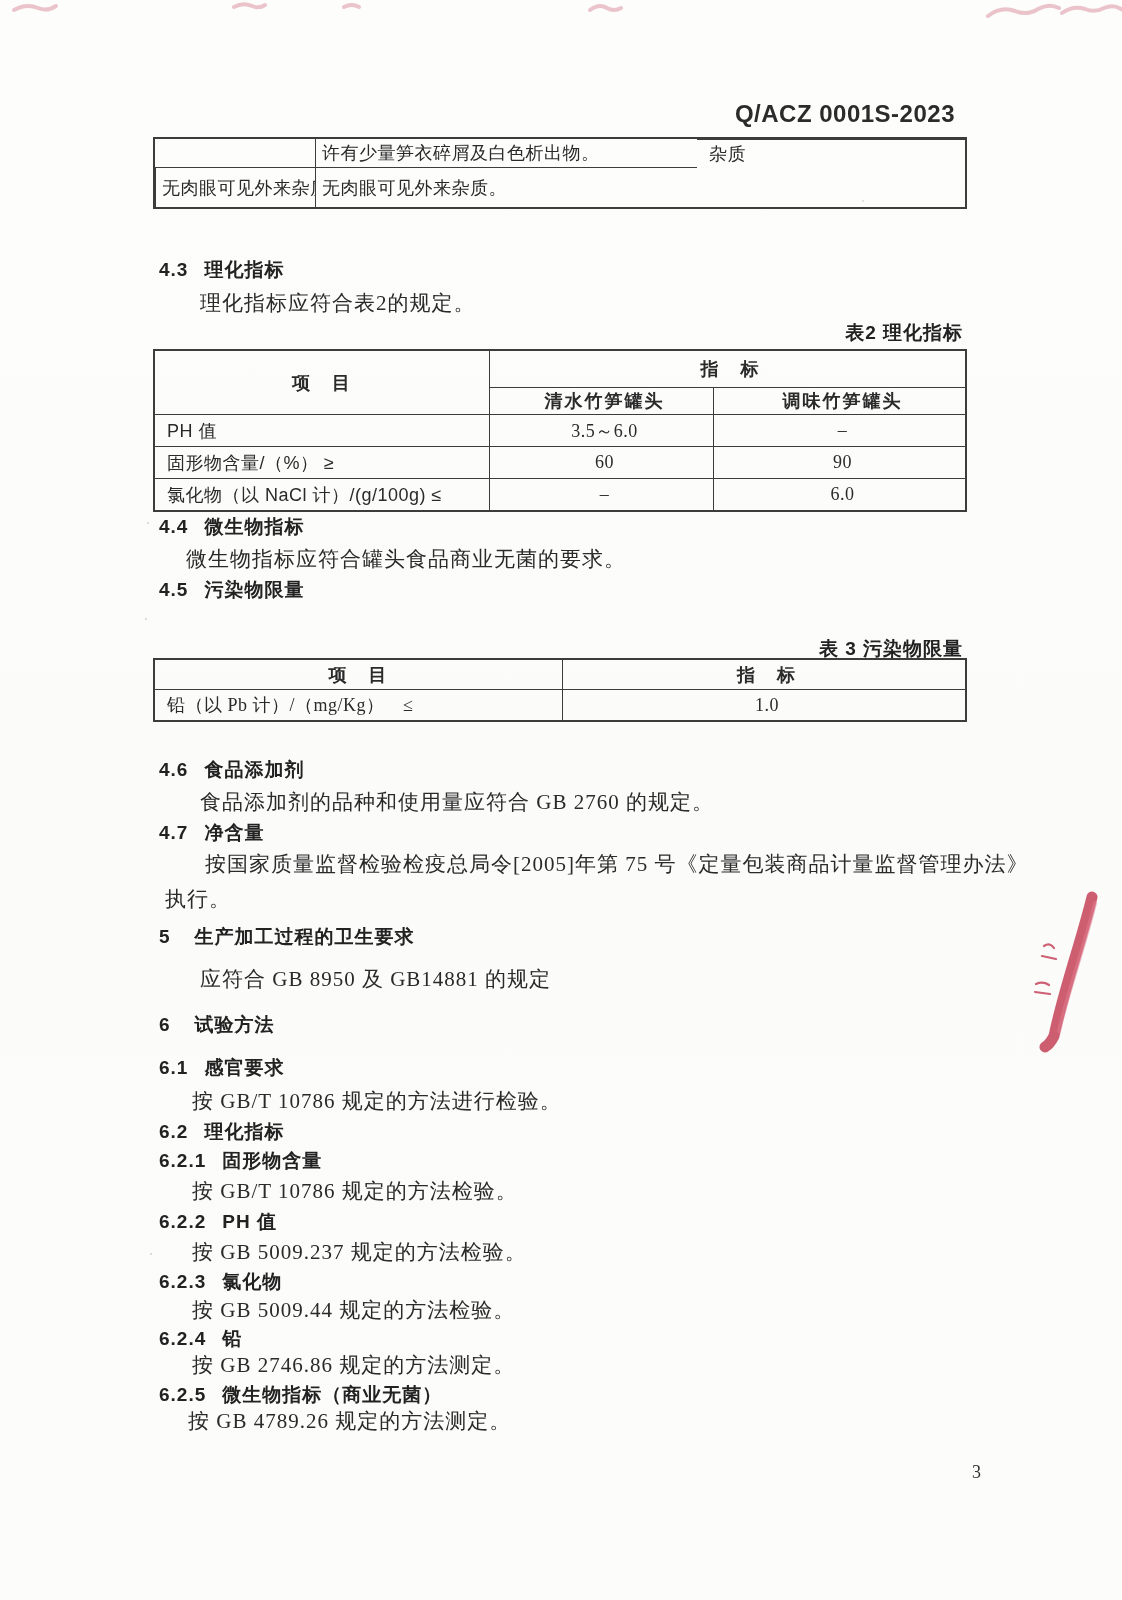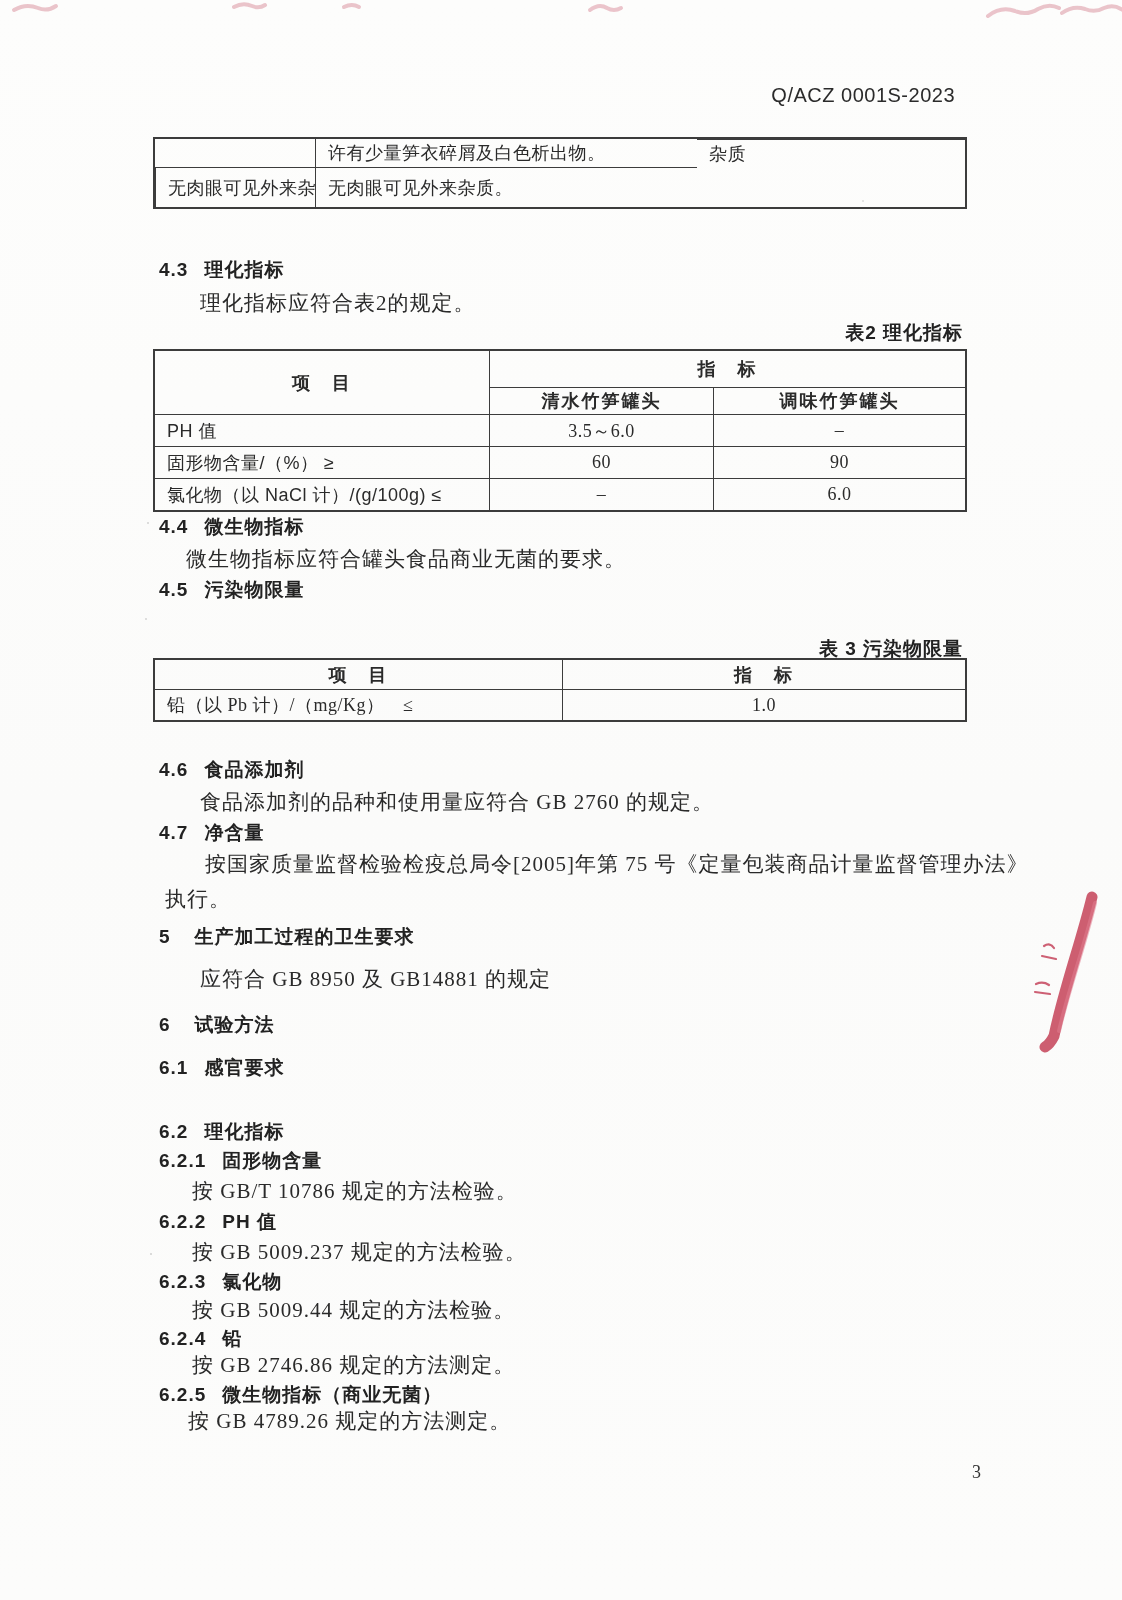--- a/index.html
+++ b/index.html
@@ -2,22 +2,22 @@
 <html><head>
 <meta charset="utf-8">
 <style>
   html,body{margin:0;padding:0;background:#ffffff;}
   .page{
     position:relative; width:1122px; height:1600px; overflow:hidden;
     background:linear-gradient(180deg,#fdfdfc 0%,#fbfbfa 50%,#fcfcfb 100%);
     font-family:"Liberation Serif", serif; color:#262626;
   }
   .header-code{
-    position:absolute; top:84px; right:167px;
-    font-family:"Liberation Sans", sans-serif; font-size:20px; letter-spacing:.5px; color:#2b2b2b;
+    position:absolute; top:100px; right:167px;
+    font-family:"Liberation Sans", sans-serif; font-size:24px; letter-spacing:.5px; color:#2b2b2b;font-weight:bold;
   }
   
   .h{
     position:absolute; left:159px; display:flex; align-items:baseline; gap:16px;
     font-family:"Liberation Sans", sans-serif; font-weight:700; font-size:19px;
     letter-spacing:1px; color:#222;
   }
   .h.chapter{gap:24px;}
   
   .p{
@@ -30,21 +30,21 @@
   
   .tbl{
     position:absolute; display:grid; border:2.5px solid #3c3c3c; background:transparent;
   }
   .cell{
     display:flex; align-items:center; font-size:18px; letter-spacing:.5px; color:#2a2a2a;
     overflow:hidden; white-space:nowrap;
   }
   .cell.left{padding-left:12px; justify-content:flex-start;}
   .cell.center{justify-content:center; text-align:center;}
-  .cell.bl{border-left:1.6px solid #3c3c3c;}
+  .cell.bl{border-left:1.6px solid #3c3c3c;padding-left:6px;}
   .cell.bt{border-top:1.6px solid #3c3c3c;}
   .cell.hdr{font-family:"Liberation Sans", sans-serif; font-weight:700; letter-spacing:2px;}
   .cell.lbl{font-family:"Liberation Sans", sans-serif; font-weight:400;}
   .page-number{position:absolute; left:972px; top:1462px; font-size:18px; color:#333;}
   .overlay{position:absolute; inset:0; pointer-events:none;}
   .specks{
     position:absolute; left:147px; top:522px; width:2px; height:2px; border-radius:50%;
     background:#b0b0b0; opacity:.55;
     box-shadow:-2px 96px 0 #b5b5b5, 3px 731px 0 #ababab, 715px -322px 0 #c2c2c2;
   }
@@ -132,20 +132,21 @@
 
   <div class="h chapter" style="top:1012px">
     <span>6</span>
     <span>试验方法</span>
   </div>
 
   <div class="h" style="top:1055px">
     <span>6.1</span>
     <span>感官要求</span>
   </div>
+  <div class="p" style="top:1088px; left:192px">按 GB/T 10786 规定的方法进行检验。</div>
 
   <div class="h" style="top:1119px">
     <span>6.2</span>
     <span>理化指标</span>
   </div>
 
   <div class="h" style="top:1148px">
     <span>6.2.1</span>
     <span>固形物含量</span>
   </div>

